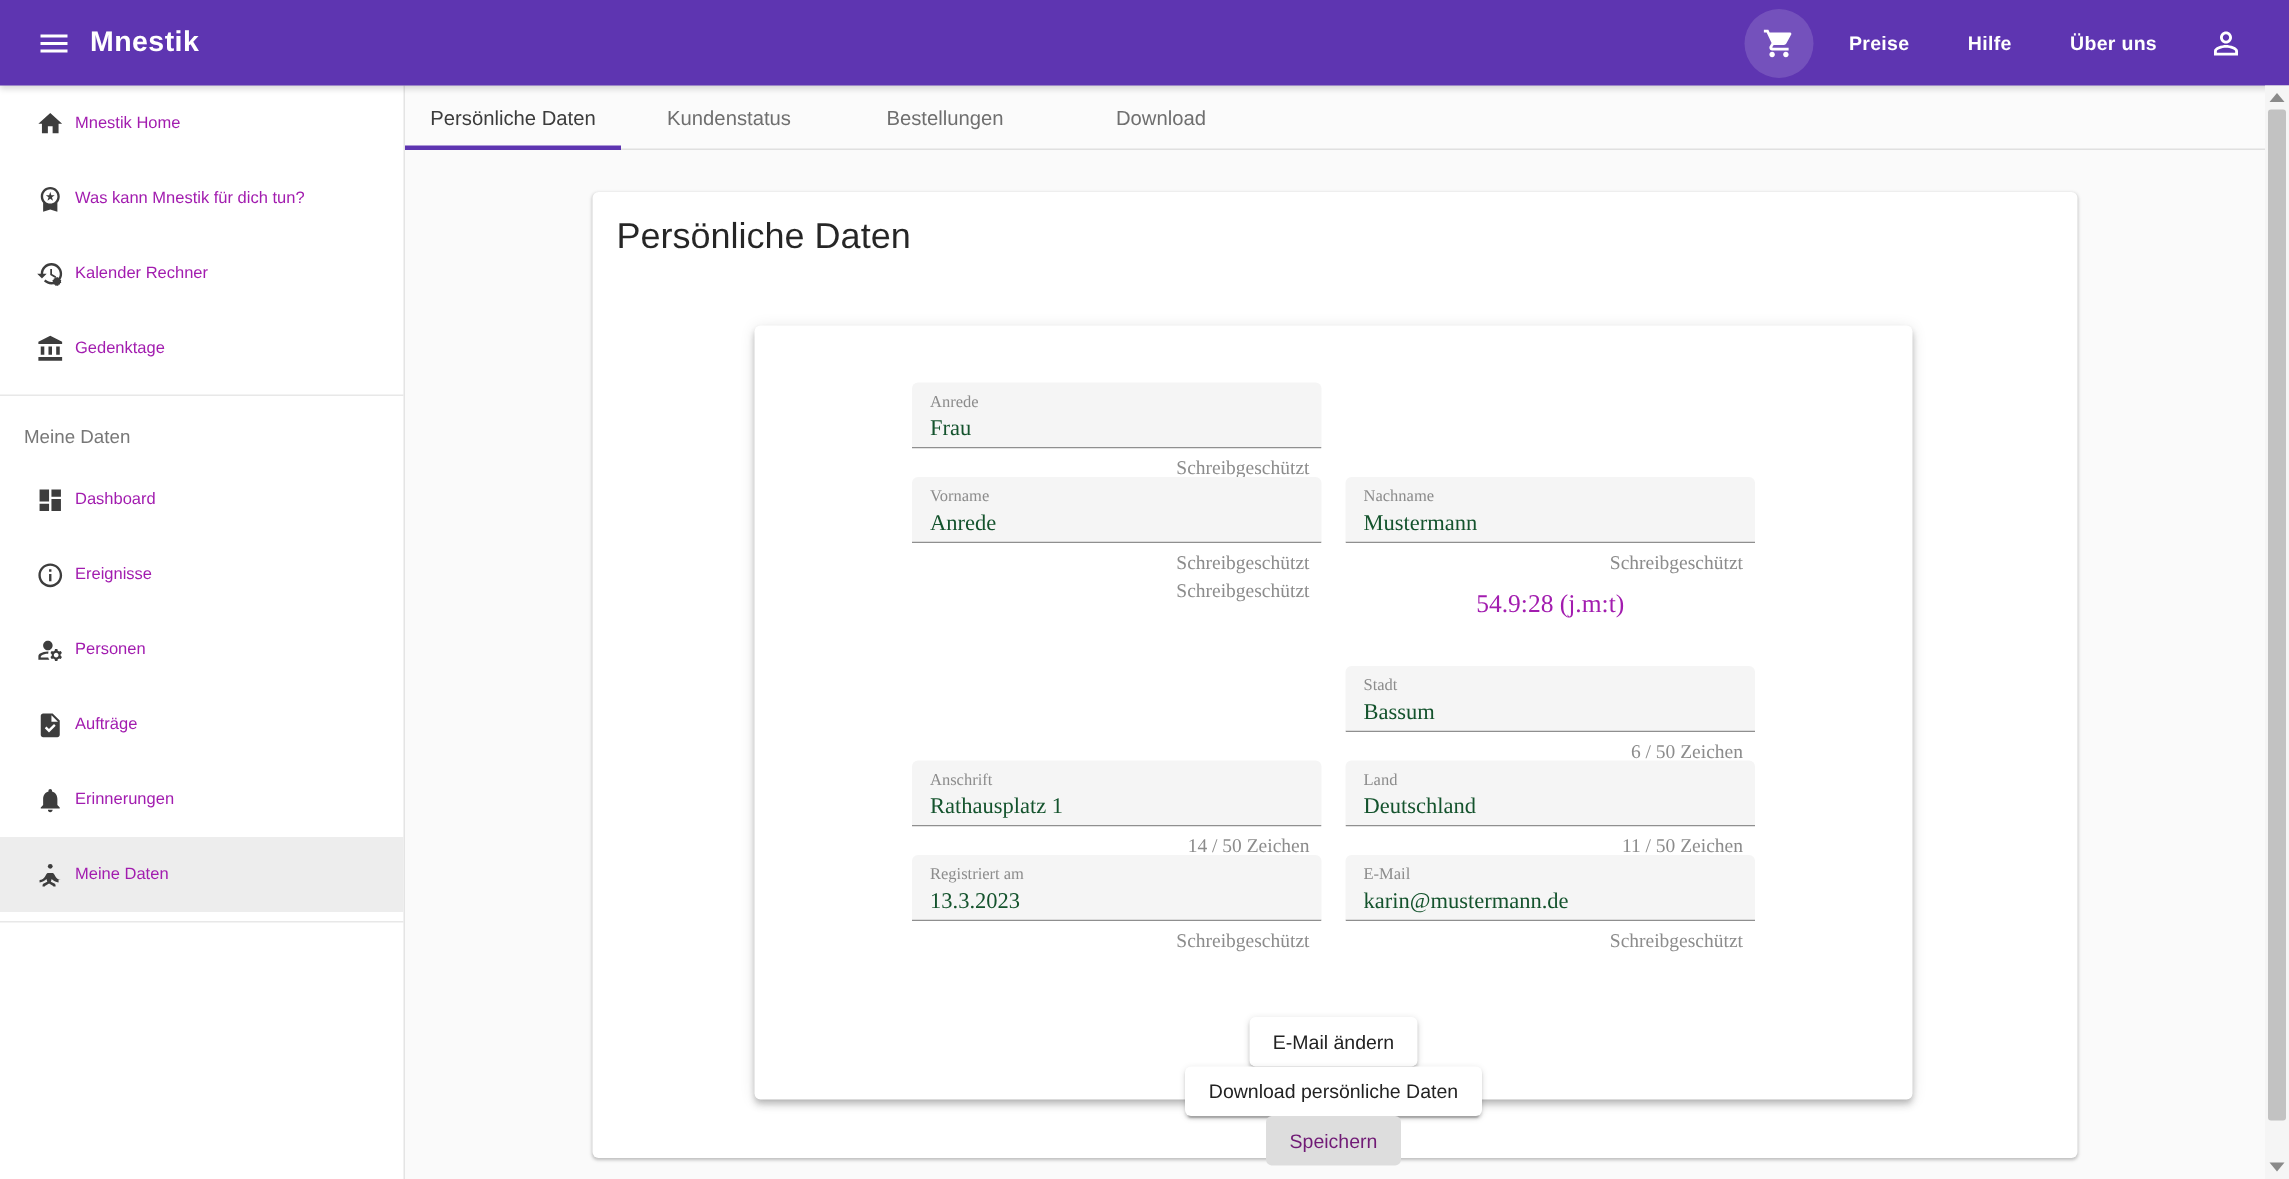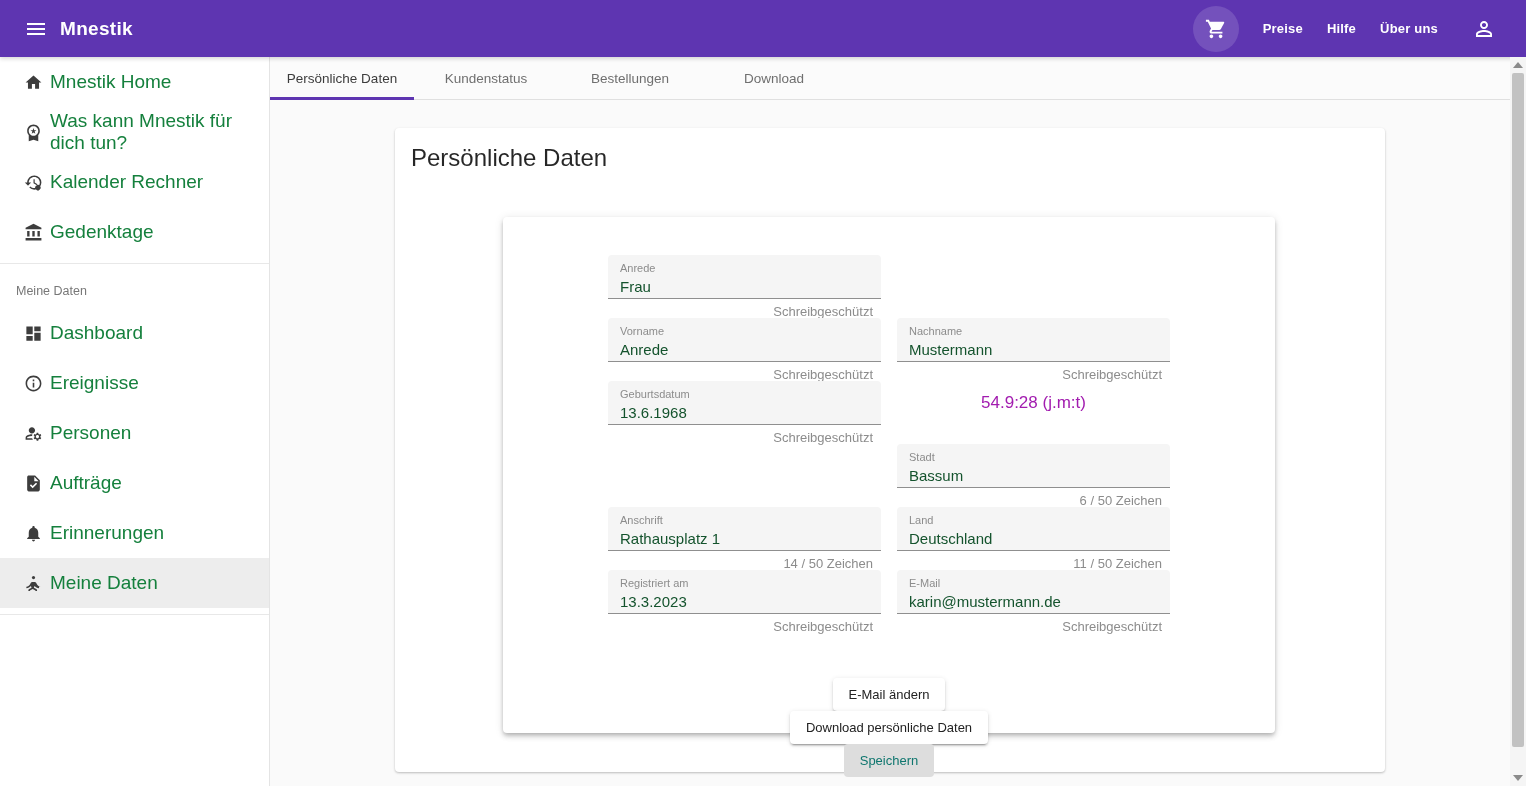--- a/index.html
+++ b/index.html
@@ -11,32 +11,32 @@
             background: #5e35b1; color: #fff; display: flex; align-items: center; z-index: 30;
             box-shadow: 0 2px 4px rgba(0,0,0,.15); }
   .hamburger { width: 40px; height: 40px; margin-left: 16px; border: none; background: transparent;
                color: #fff; display: flex; align-items: center; justify-content: center; cursor: pointer; }
   .hamburger svg { width: 24px; height: 24px; fill: #fff; }
   .brand { font-size: 19px; font-weight: bold; margin-left: 4px; letter-spacing: .3px; }
   .header-spacer { flex: 1; }
   .cart-wrap { width: 46px; height: 46px; border-radius: 50%; background: rgba(255,255,255,.14);
                display: flex; align-items: center; justify-content: center; margin-right: 24px; cursor: pointer; }
   .cart-wrap svg { width: 22px; height: 22px; fill: #fff; }
-  .header-nav { display: flex; align-items: center; gap: 24px; margin-right: 26px; }
+  .header-nav { display: flex; align-items: center; gap: 39px; margin-right: 26px; }
   .header-link { color: #fff; font-size: 13px; font-weight: bold; cursor: pointer; letter-spacing: .2px; }
   .account-btn { width: 40px; height: 40px; border: none; background: transparent; color: #fff;
                  display: flex; align-items: center; justify-content: center; margin-right: 22px; cursor: pointer; }
   .account-btn svg { width: 24px; height: 24px; fill: #fff; }
 
   
   .sidebar { position: absolute; left: 0; top: 57px; width: 270px; height: 729px;
              background: #fff; border-right: 1px solid #e4e4e4; z-index: 20; }
   .side-item { height: 50px; display: flex; align-items: center; padding-left: 24px; cursor: pointer; }
   .side-item svg { width: 19px; height: 19px; fill: #3d3d3d; flex: none; }
-  .side-item .side-label { margin-left: 7px; font-size: 19px; color: #15803d; }
+  .side-item .side-label { margin-left: 7px; font-size: 11px; color: #a21caf; }
   .side-item.selected { background: #ededed; }
   .side-divider { border-top: 1px solid #e8e8e8; margin: 6px 0; }
   .side-section-label { padding: 14px 0 10px 16px; font-size: 12.5px; color: #777; }
 
   
   .tabbar { position: absolute; left: 270px; top: 57px; width: 1240px; height: 43px;
             background: #fbfbfb; border-bottom: 1px solid #e0e0e0; display: flex; z-index: 10; }
   .tab { width: 144px; height: 100%; display: flex; align-items: center; justify-content: center;
          font-size: 13.5px; color: #6f6f6f; cursor: pointer; position: relative; }
   .tab.active { color: #3c3c3c; }
@@ -47,38 +47,38 @@
   .outer-card { position: absolute; left: 395px; top: 128px; width: 990px; height: 644px;
                 background: #fff; border-radius: 4px;
                 box-shadow: 0 1px 3px rgba(0,0,0,.12), 0 1px 2px rgba(0,0,0,.14); }
   .card-title { position: absolute; left: 16px; top: 16px; font-size: 24px; color: rgba(0,0,0,.85); }
   .inner-card { position: absolute; left: 108px; top: 89px; width: 772px; height: 516px;
                 background: #fff; border-radius: 4px;
                 box-shadow: 0 2px 4px -1px rgba(0,0,0,.2), 0 4px 5px 0 rgba(0,0,0,.12), 0 1px 10px 0 rgba(0,0,0,.10); }
 
   
   .form-grid { width: 562px; margin: 38px auto 0; display: grid;
-               grid-template-columns: 273px 273px; column-gap: 16px; }
+               grid-template-columns: 273px 273px; column-gap: 16px; font-family: Liberation Serif, serif; }
   .cell { height: 63px; }
   .field { height: 44px; background: #f5f5f5; border-bottom: 1px solid #8f8f8f;
            border-radius: 4px 4px 0 0; padding: 7px 12px 0 12px; overflow: hidden; }
   .flabel { font-size: 11px; color: #8c8c8c; line-height: 12px; }
   .fvalue { font-size: 15px; color: #14532d; margin-top: 3px; line-height: 19px; }
   .helper { height: 19px; font-size: 13px; color: #8c8c8c; text-align: right; padding: 5px 8px 0 0; }
   .age-box { height: 44px; display: flex; align-items: center; justify-content: center;
              font-size: 17px; color: #a21caf; }
 
   
   .buttons-row { margin-top: 45px; padding: 0 8px; display: flex; align-items: center;
                  justify-content: space-between; flex-direction: column; }
   .btn { height: 33px; padding: 0 16px; background: #fff; border: none; border-radius: 4px;
          font-family: "Liberation Sans", sans-serif; font-size: 13px; font-weight: 500; color: #222;
          box-shadow: 0 3px 1px -2px rgba(0,0,0,.2), 0 2px 2px 0 rgba(0,0,0,.14), 0 1px 5px 0 rgba(0,0,0,.12);
          cursor: pointer; }
-  .btn.disabled { background: #ddd; color: #0f766e; box-shadow: none; cursor: default; }
+  .btn.disabled { background: #ddd; color: #701a75; box-shadow: none; cursor: default; }
 
   
   .scrollbar { position: absolute; left: 1510px; top: 57px; width: 16px; height: 729px;
                background: #f5f5f5; z-index: 40; }
   .sb-arrow-up { position: absolute; top: 5px; left: 3px; width: 0; height: 0;
                  border-left: 5px solid transparent; border-right: 5px solid transparent;
                  border-bottom: 6px solid #8a8a8a; }
   .sb-thumb { position: absolute; top: 16px; left: 2px; width: 12px; height: 674px;
               background: #c2c2c2; border-radius: 2px; }
   .sb-arrow-down { position: absolute; bottom: 5px; left: 3px; width: 0; height: 0;
@@ -215,24 +215,20 @@
       </div>
       <div class="cell">
         <div class="field">
           <div class="flabel">Nachname</div>
           <div class="fvalue">Mustermann</div>
         </div>
         <div class="helper">Schreibgeschützt</div>
       </div>
 
       <div class="cell">
-        <div class="field">
-          <div class="flabel">Geburtsdatum</div>
-          <div class="fvalue">13.6.1968</div>
-        </div>
         <div class="helper">Schreibgeschützt</div>
       </div>
       <div class="cell">
         <div class="age-box">54.9:28 (j.m:t)</div>
       </div>
 
       <div class="cell">
         <div class="helper"></div>
       </div>
       <div class="cell">

